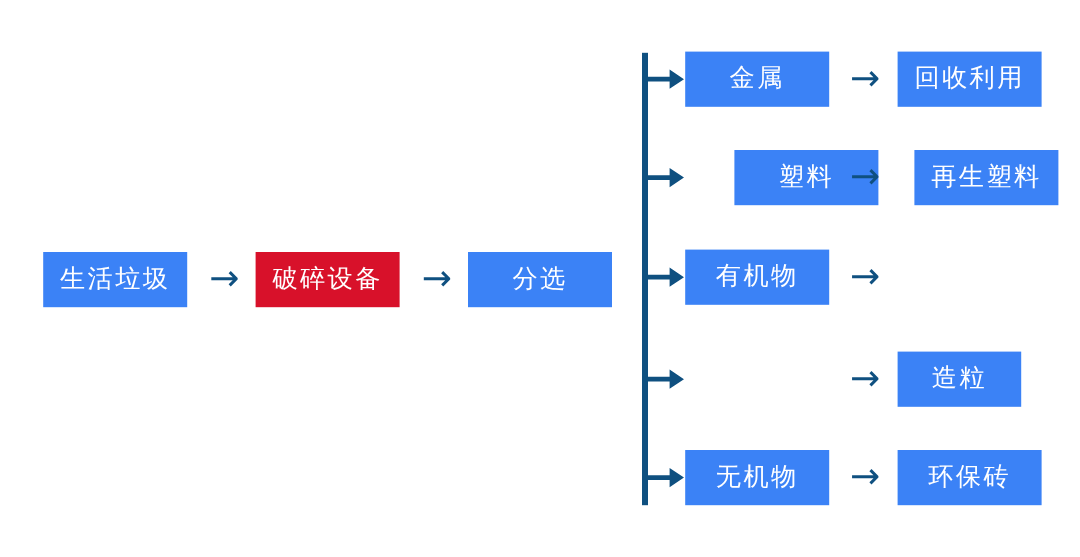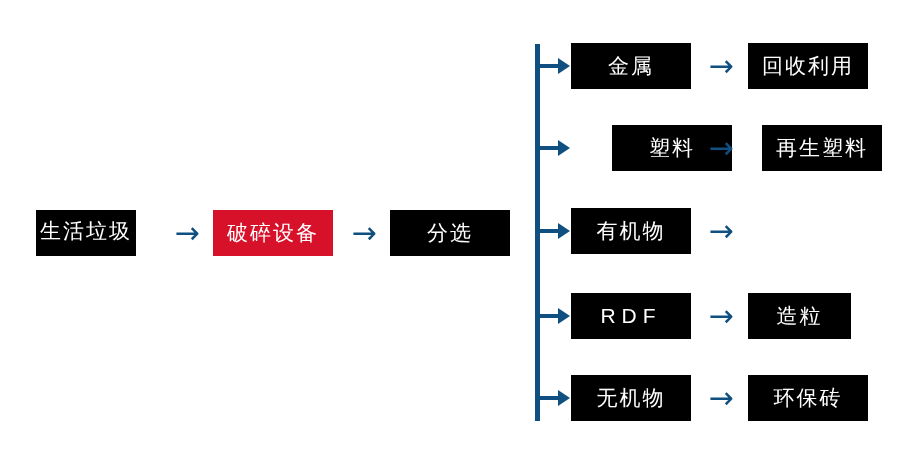--- a/index.html
+++ b/index.html
@@ -23,21 +23,21 @@
     align-items: center;
     justify-content: center;
     box-sizing: border-box;
     color: #ffffff;
     font-size: 21px;
     letter-spacing: 2px;
     line-height: 1;
     font-weight: 400;
     user-select: none;
   }
-  .box.blue { background: #000000; align-items: center; }
+  .box.blue { background: #3b82f6; align-items: center; }
   .box.red  { background: #d8112a; }
   .box .label {
     display: block;
     transform: translateY(-1px);
   }
   .box.latin { letter-spacing: 6px; }
 
   .arrow {
     position: absolute;
     display: flex;
@@ -58,21 +58,21 @@
   .branch-arrow {
     position: absolute;
   }
   .branch-arrow svg { display: block; }
 </style>
 </head>
 <body>
 
 <div id="canvas">
 
-  <div class="box blue" style="left:36px; top:210px; width:100px; height:46px;font-family:Liberation Mono, monospace;">
+  <div class="box blue" style="left:36px; top:210px; width:120px; height:46px;">
     <span class="label">生活垃圾</span>
   </div>
 
   <div class="arrow" style="left:166px; top:210px; width:42px; height:46px;">
     <span>→</span>
   </div>
 
   <div class="box red" style="left:213px; top:210px; width:120px; height:46px;">
     <span class="label">破碎设备</span>
   </div>
@@ -127,23 +127,20 @@
   </div>
   <div class="arrow" style="left:700px; top:208px; width:42px; height:46px;">
     <span>→</span>
   </div>
 
   <div class="branch-arrow" style="left:538px; top:302px; width:32px; height:28px;">
     <svg width="32" height="28" viewBox="0 0 32 28" aria-hidden="true">
       <path d="M0 12 H20 V6 L32 14 L20 22 V16 H0 Z" fill="#0f5080"></path>
     </svg>
   </div>
-  <div class="box blue latin" style="left:571px; top:293px; width:120px; height:46px;">
-    <span class="label">RDF</span>
-  </div>
   <div class="arrow" style="left:700px; top:293px; width:42px; height:46px;">
     <span>→</span>
   </div>
   <div class="box blue" style="left:748px; top:293px; width:103px; height:46px;">
     <span class="label">造粒</span>
   </div>
 
   <div class="branch-arrow" style="left:538px; top:384px; width:32px; height:28px;">
     <svg width="32" height="28" viewBox="0 0 32 28" aria-hidden="true">
       <path d="M0 12 H20 V6 L32 14 L20 22 V16 H0 Z" fill="#0f5080"></path>

